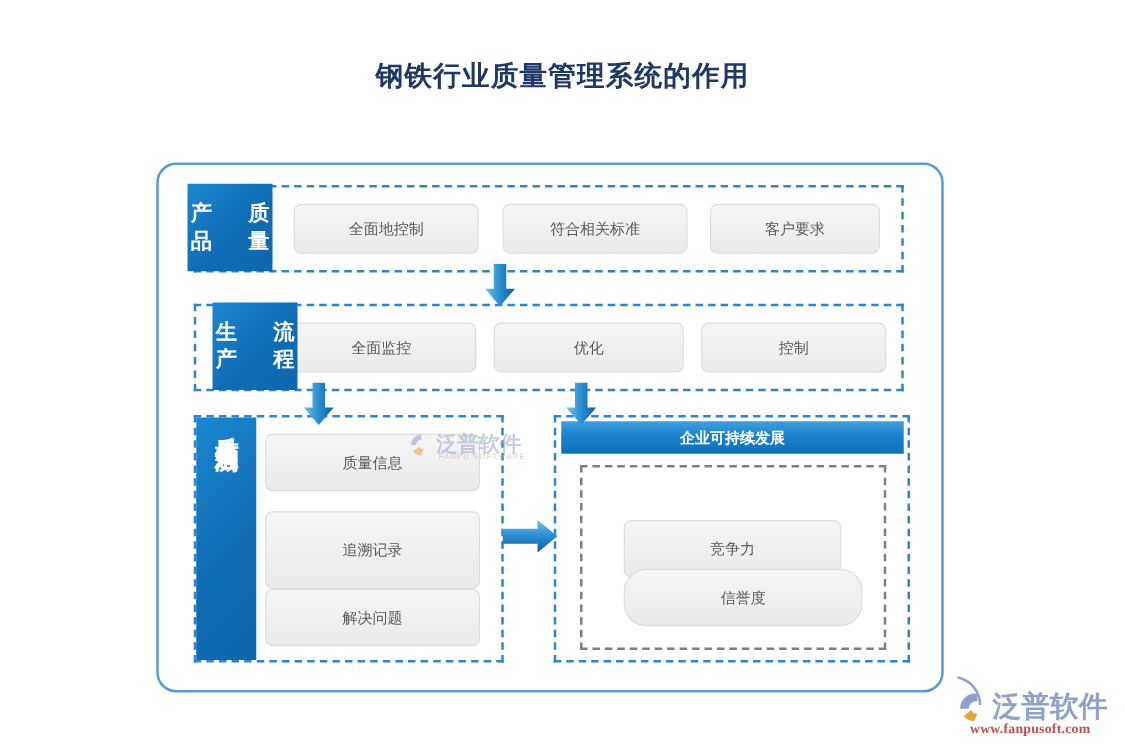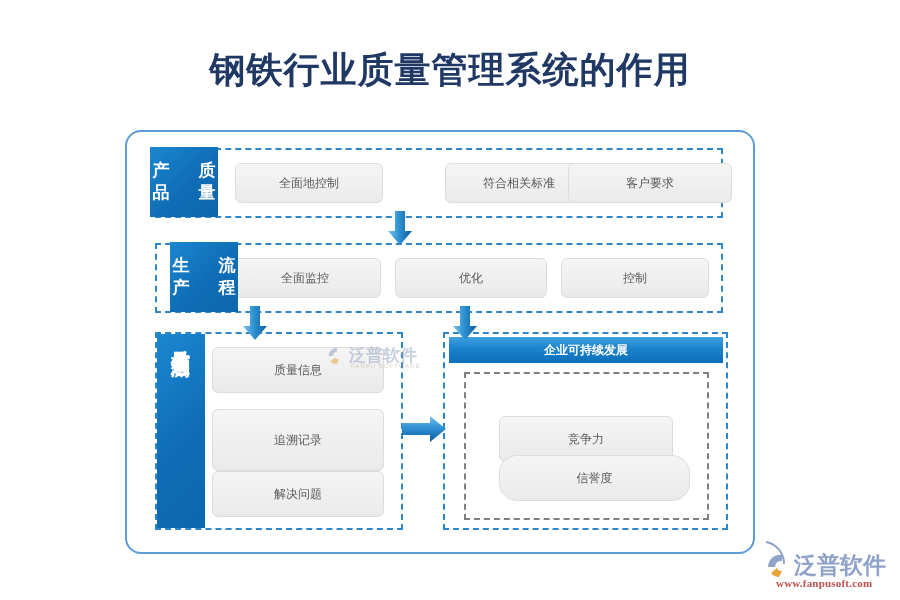--- a/index.html
+++ b/index.html
@@ -15,21 +15,21 @@
     position: relative;
   }
 
   
   .page-title {
     position: absolute;
     top: 46px;
     left: 0;
     width: 900px;
     text-align: center;
-    font-size: 36px;
+    font-size: 22px;
     font-weight: 700;
     letter-spacing: 1px;
     color: #1f3864;
     font-family: "Liberation Serif", "DejaVu Serif", serif;
   }
 
   
   .diagram-frame {
     position: absolute;
     left: 125px;
@@ -96,22 +96,22 @@
     font-family: "Liberation Serif", "DejaVu Serif", serif;
     display: flex;
     align-items: center;
     justify-content: center;
     box-sizing: border-box;
     z-index: 3;
   }
 
   
   .r1b1 { left: 235px; top: 163px; width: 148px; height: 40px; }
-  .r1b2 { left: 402px; top: 163px; width: 148px; height: 40px; margin-left: 43px; }
-  .r1b3 { left: 568px; top: 163px; width: 164px; height: 40px; }
+  .r1b2 { left: 402px; top: 163px; width: 148px; height: 40px; }
+  .r1b3 { left: 568px; top: 163px; width: 136px; height: 40px; }
   
   .r2b1 { left: 229px; top: 258px; width: 152px; height: 40px; }
   .r2b2 { left: 395px; top: 258px; width: 152px; height: 40px; }
   .r2b3 { left: 561px; top: 258px; width: 148px; height: 40px; }
   
   .lb1 { left: 212px; top: 347px; width: 172px; height: 46px; }
   .lb2 { left: 212px; top: 409px; width: 172px; height: 62px; }
   .lb3 { left: 212px; top: 471px; width: 172px; height: 46px; }
   
   .rb1 { left: 499px; top: 388px; width: 174px; height: 46px; margin-top: 28px; }

